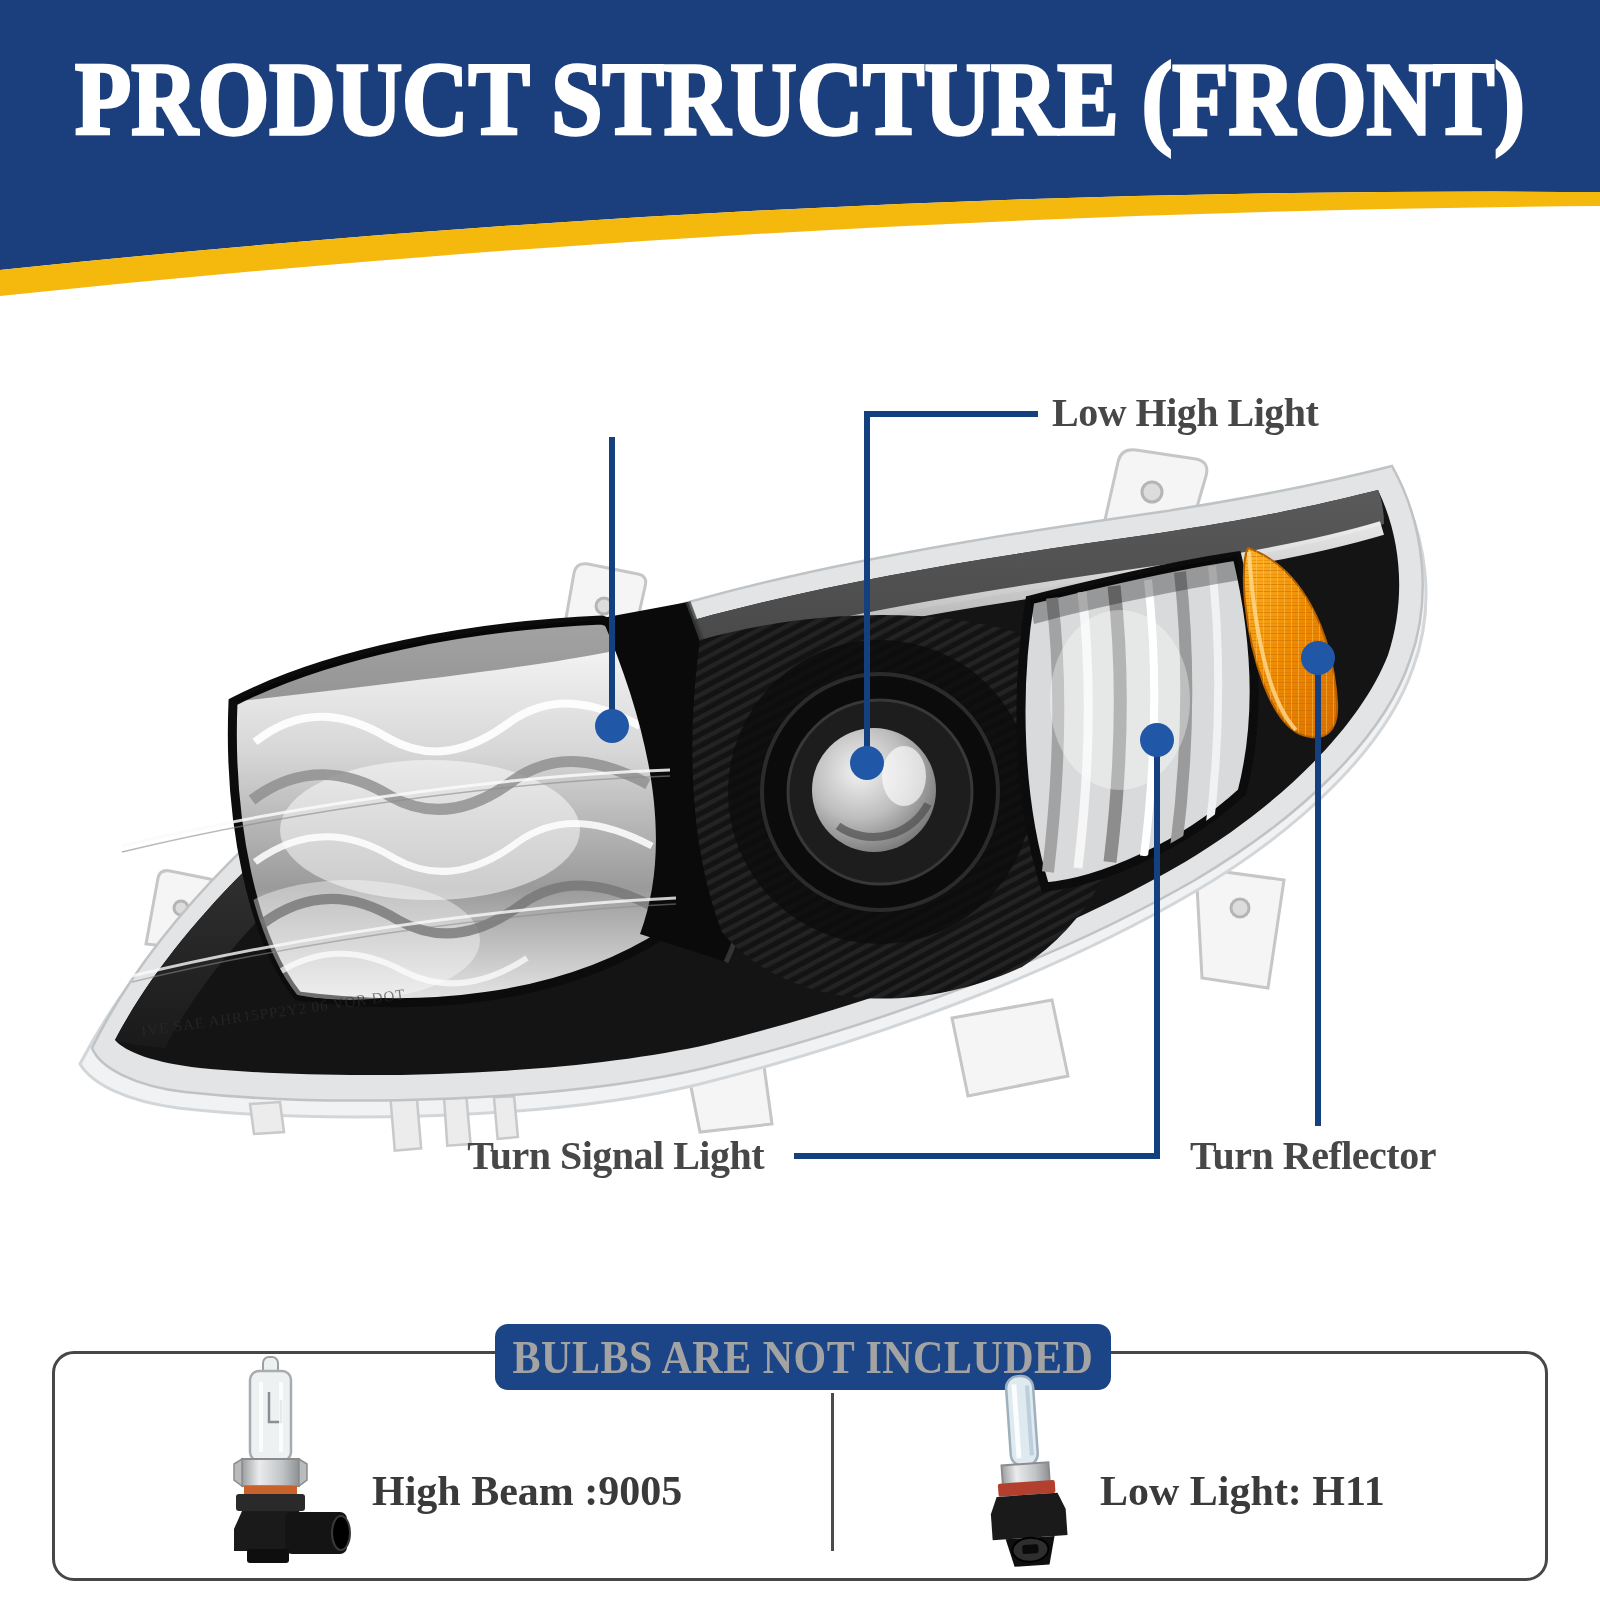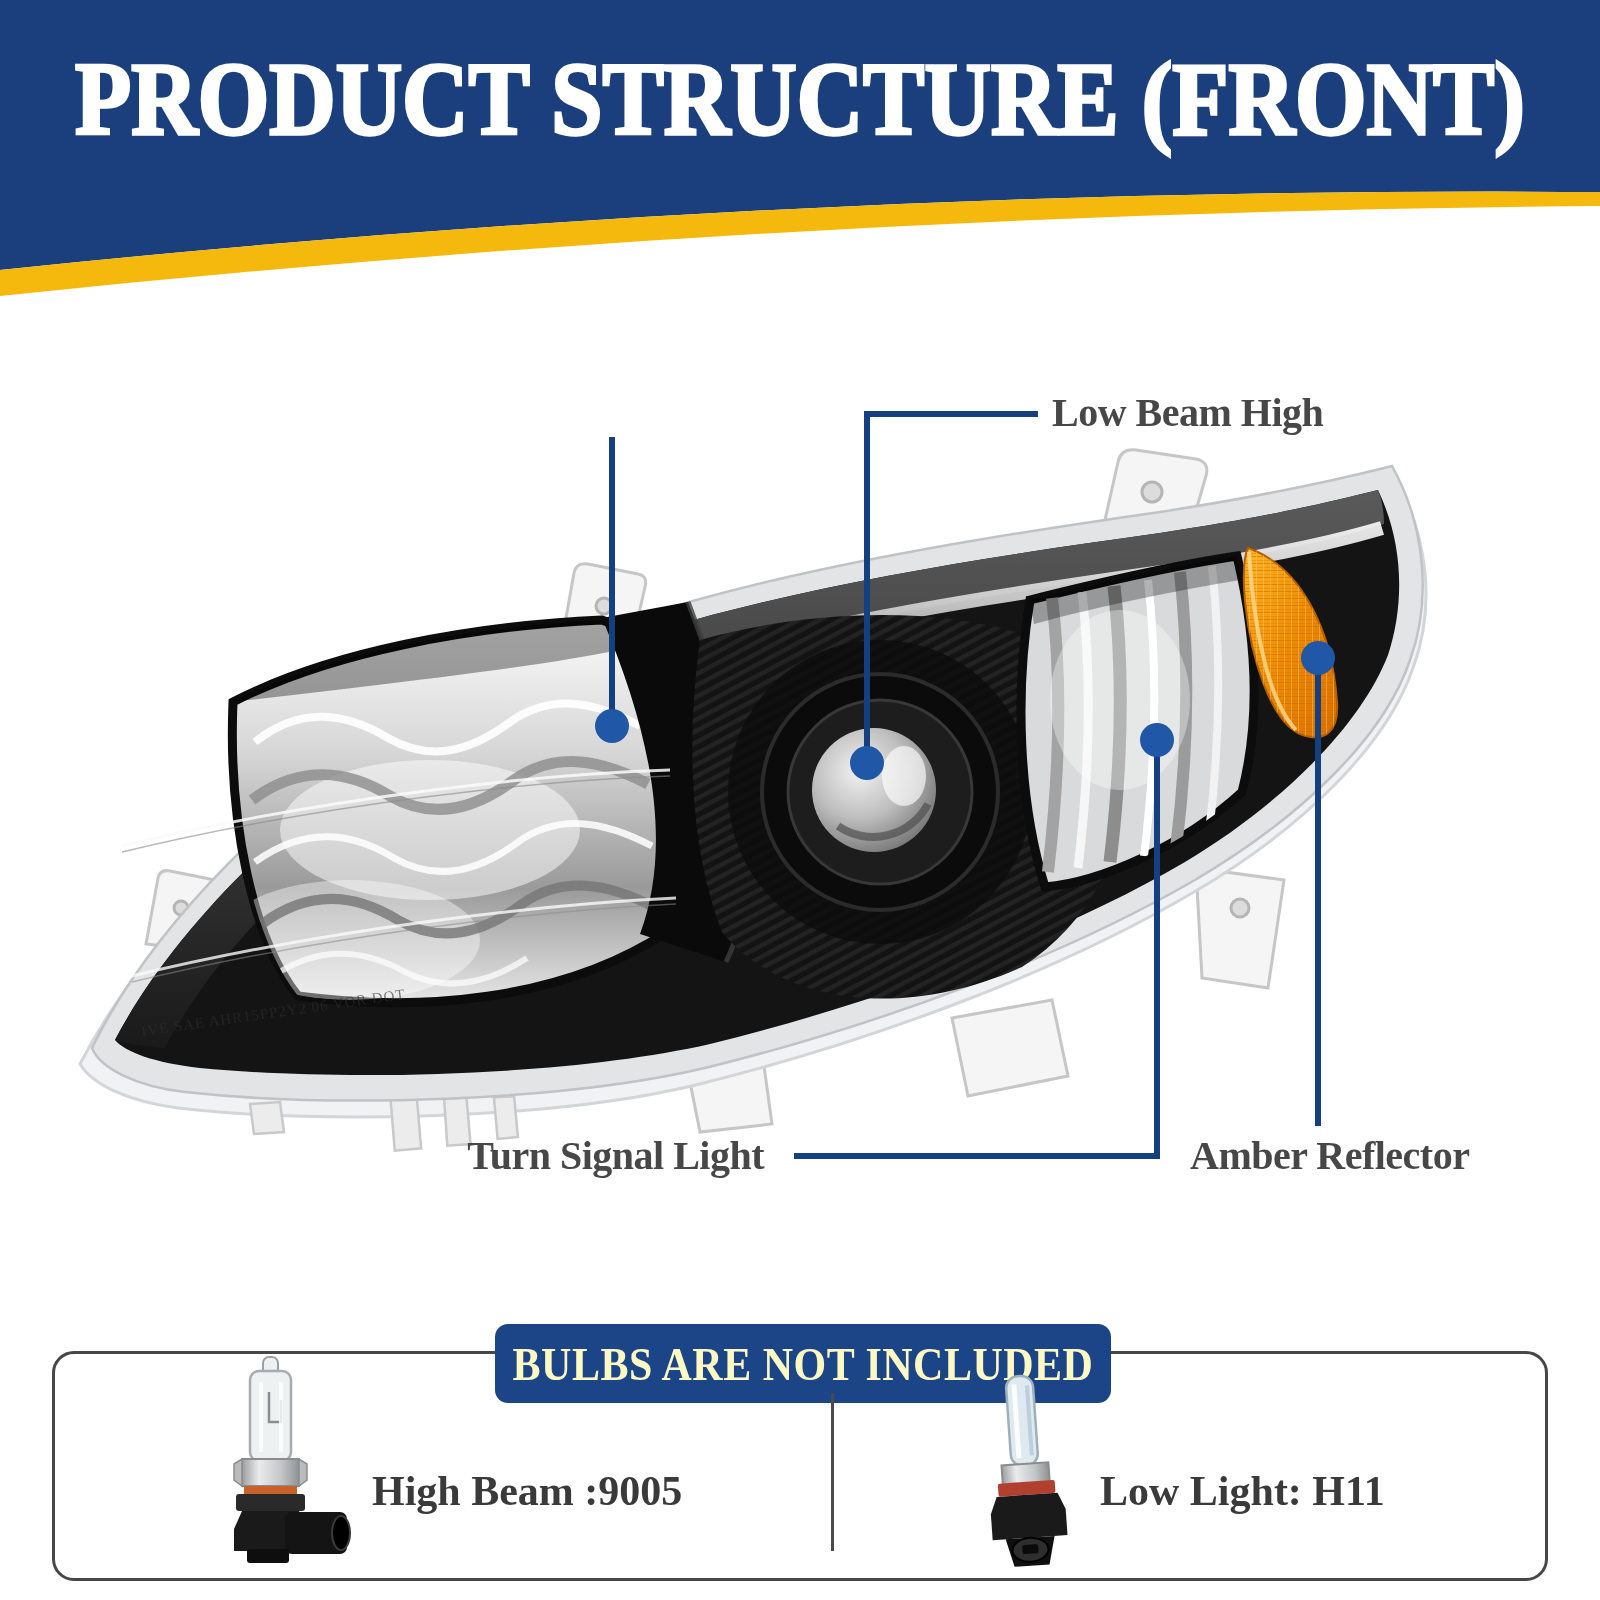--- a/index.html
+++ b/index.html
@@ -23,23 +23,23 @@
   .lbl-high{left:612px;top:413px;transform:translate(-50%,-50%);}
   .lbl-low{left:1052px;top:413px;transform:translateY(-50%);}
   .lbl-turn{left:764px;top:1156px;transform:translate(-100%,-50%);}
   .lbl-amber{left:1190px;top:1156px;transform:translateY(-50%);}
 
   .bulbs-box{
     position:absolute;left:52px;top:1351px;width:1490px;height:224px;
     border:3px solid var(--panel-border,#474747);border-radius:22px;background:#fff;
   }
   .bulbs-header{
-    position:absolute;left:495px;top:1324px;width:616px;height:79px;
+    position:absolute;left:495px;top:1324px;width:616px;height:66px;
     background:var(--header-blue,#1b4586);border-radius:13px;
-    color:#fef9c3;font-weight:bold;font-size:42px;letter-spacing:0.5px;
+    color:#a3a3a3;font-weight:bold;font-size:42px;letter-spacing:0.5px;
     display:flex;align-items:center;justify-content:center;
     transform-origin:center;white-space:nowrap;
   }
   .bulbs-header span{display:inline-block;transform:scaleY(1.12);}
   .bulbs-divider{
     position:absolute;left:831px;top:1393px;width:3px;height:158px;background:#4b4b4b;
   }
   .bulb-label{
     position:absolute;font-size:42px;font-weight:bold;color:#3a3a3a;white-space:nowrap;
     transform:translateY(-50%);
@@ -206,23 +206,23 @@
         <path d="M794,1156 H1157 V742"></path>
         <circle cx="1157" cy="740" r="17" style="fill:var(--dot-blue,#2057a7)" stroke="none"></circle>
       </g>
       <g>
         <path d="M1318,1126 V660"></path>
         <circle cx="1318" cy="658" r="17" style="fill:var(--dot-blue,#2057a7)" stroke="none"></circle>
       </g>
     </g>
   </svg>
 
-  <div class="callout-label lbl-low">Low Beam High</div>
+  <div class="callout-label lbl-low">Low High Light</div>
   <div class="callout-label lbl-turn">Turn Signal Light</div>
-  <div class="callout-label lbl-amber">Amber Reflector</div>
+  <div class="callout-label lbl-amber">Turn Reflector</div>
 
   <div class="bulbs-box"></div>
   <div class="bulbs-header">
     <span>BULBS ARE NOT INCLUDED</span>
   </div>
   <div class="bulbs-divider"></div>
 
   <svg class="bulb-art bulb-9005" width="180" height="215" viewBox="0 0 180 215">
     <rect x="78" y="5" width="15" height="18" rx="6" fill="#eef1f2" stroke="#9aa0a3" stroke-width="2"></rect>
     <rect x="65" y="19" width="41" height="90" rx="9" fill="#eef1f2" stroke="#a7acaf" stroke-width="2.5"></rect>

